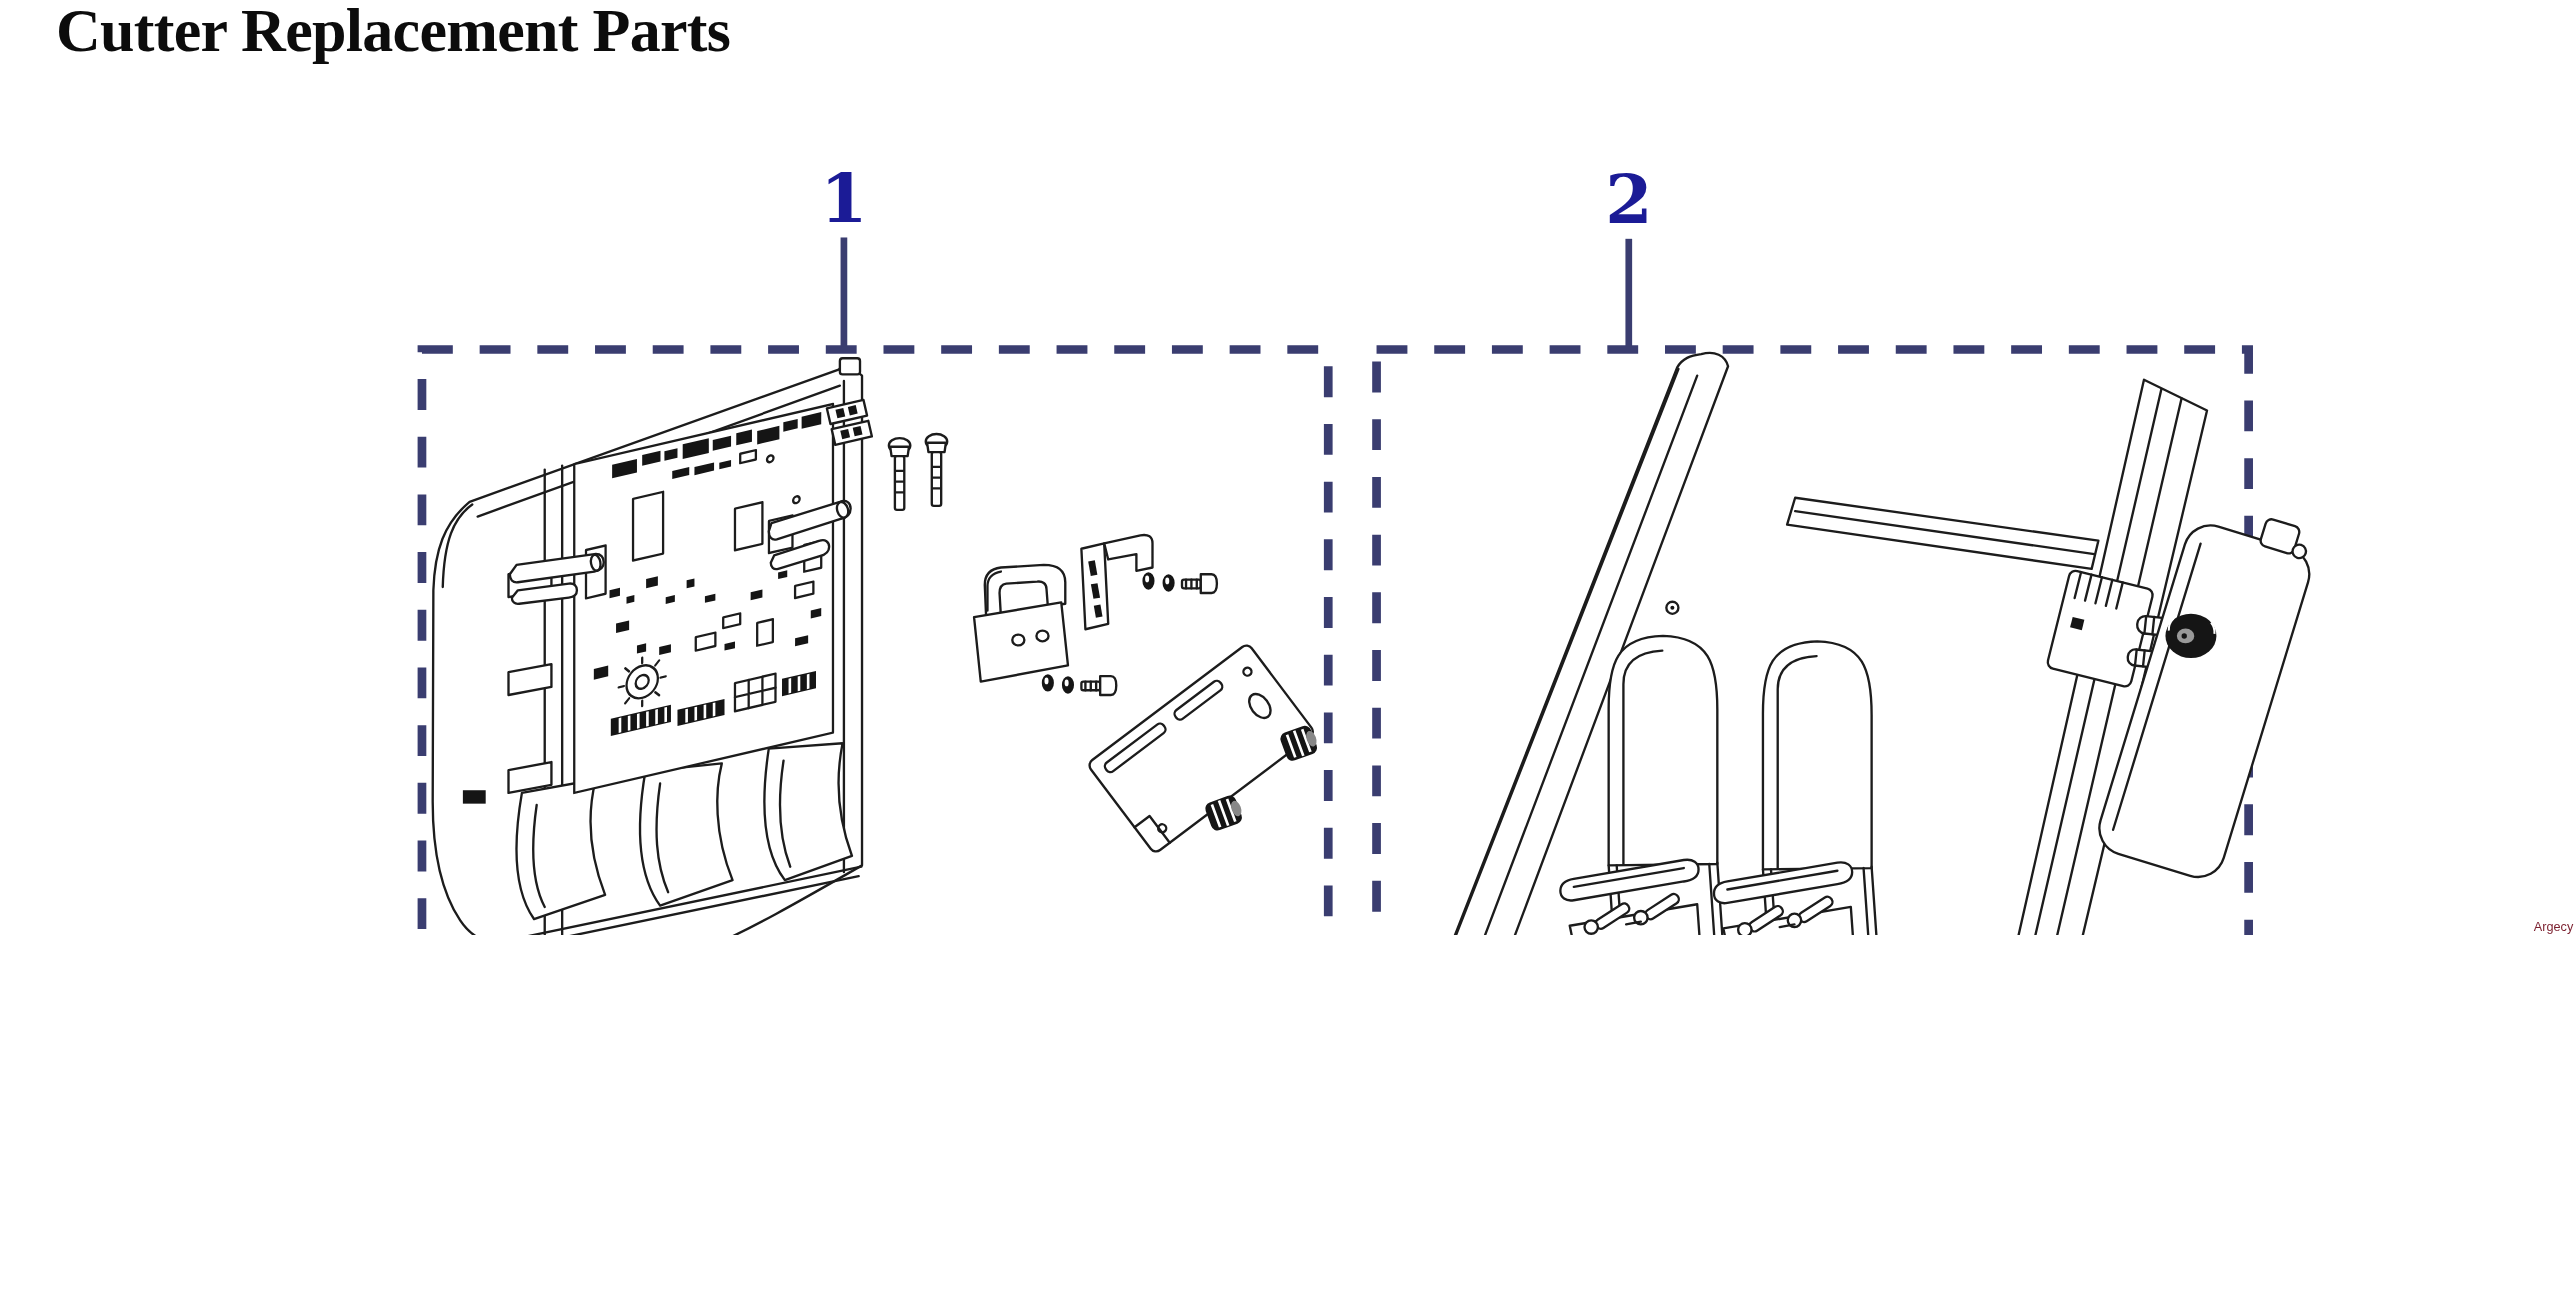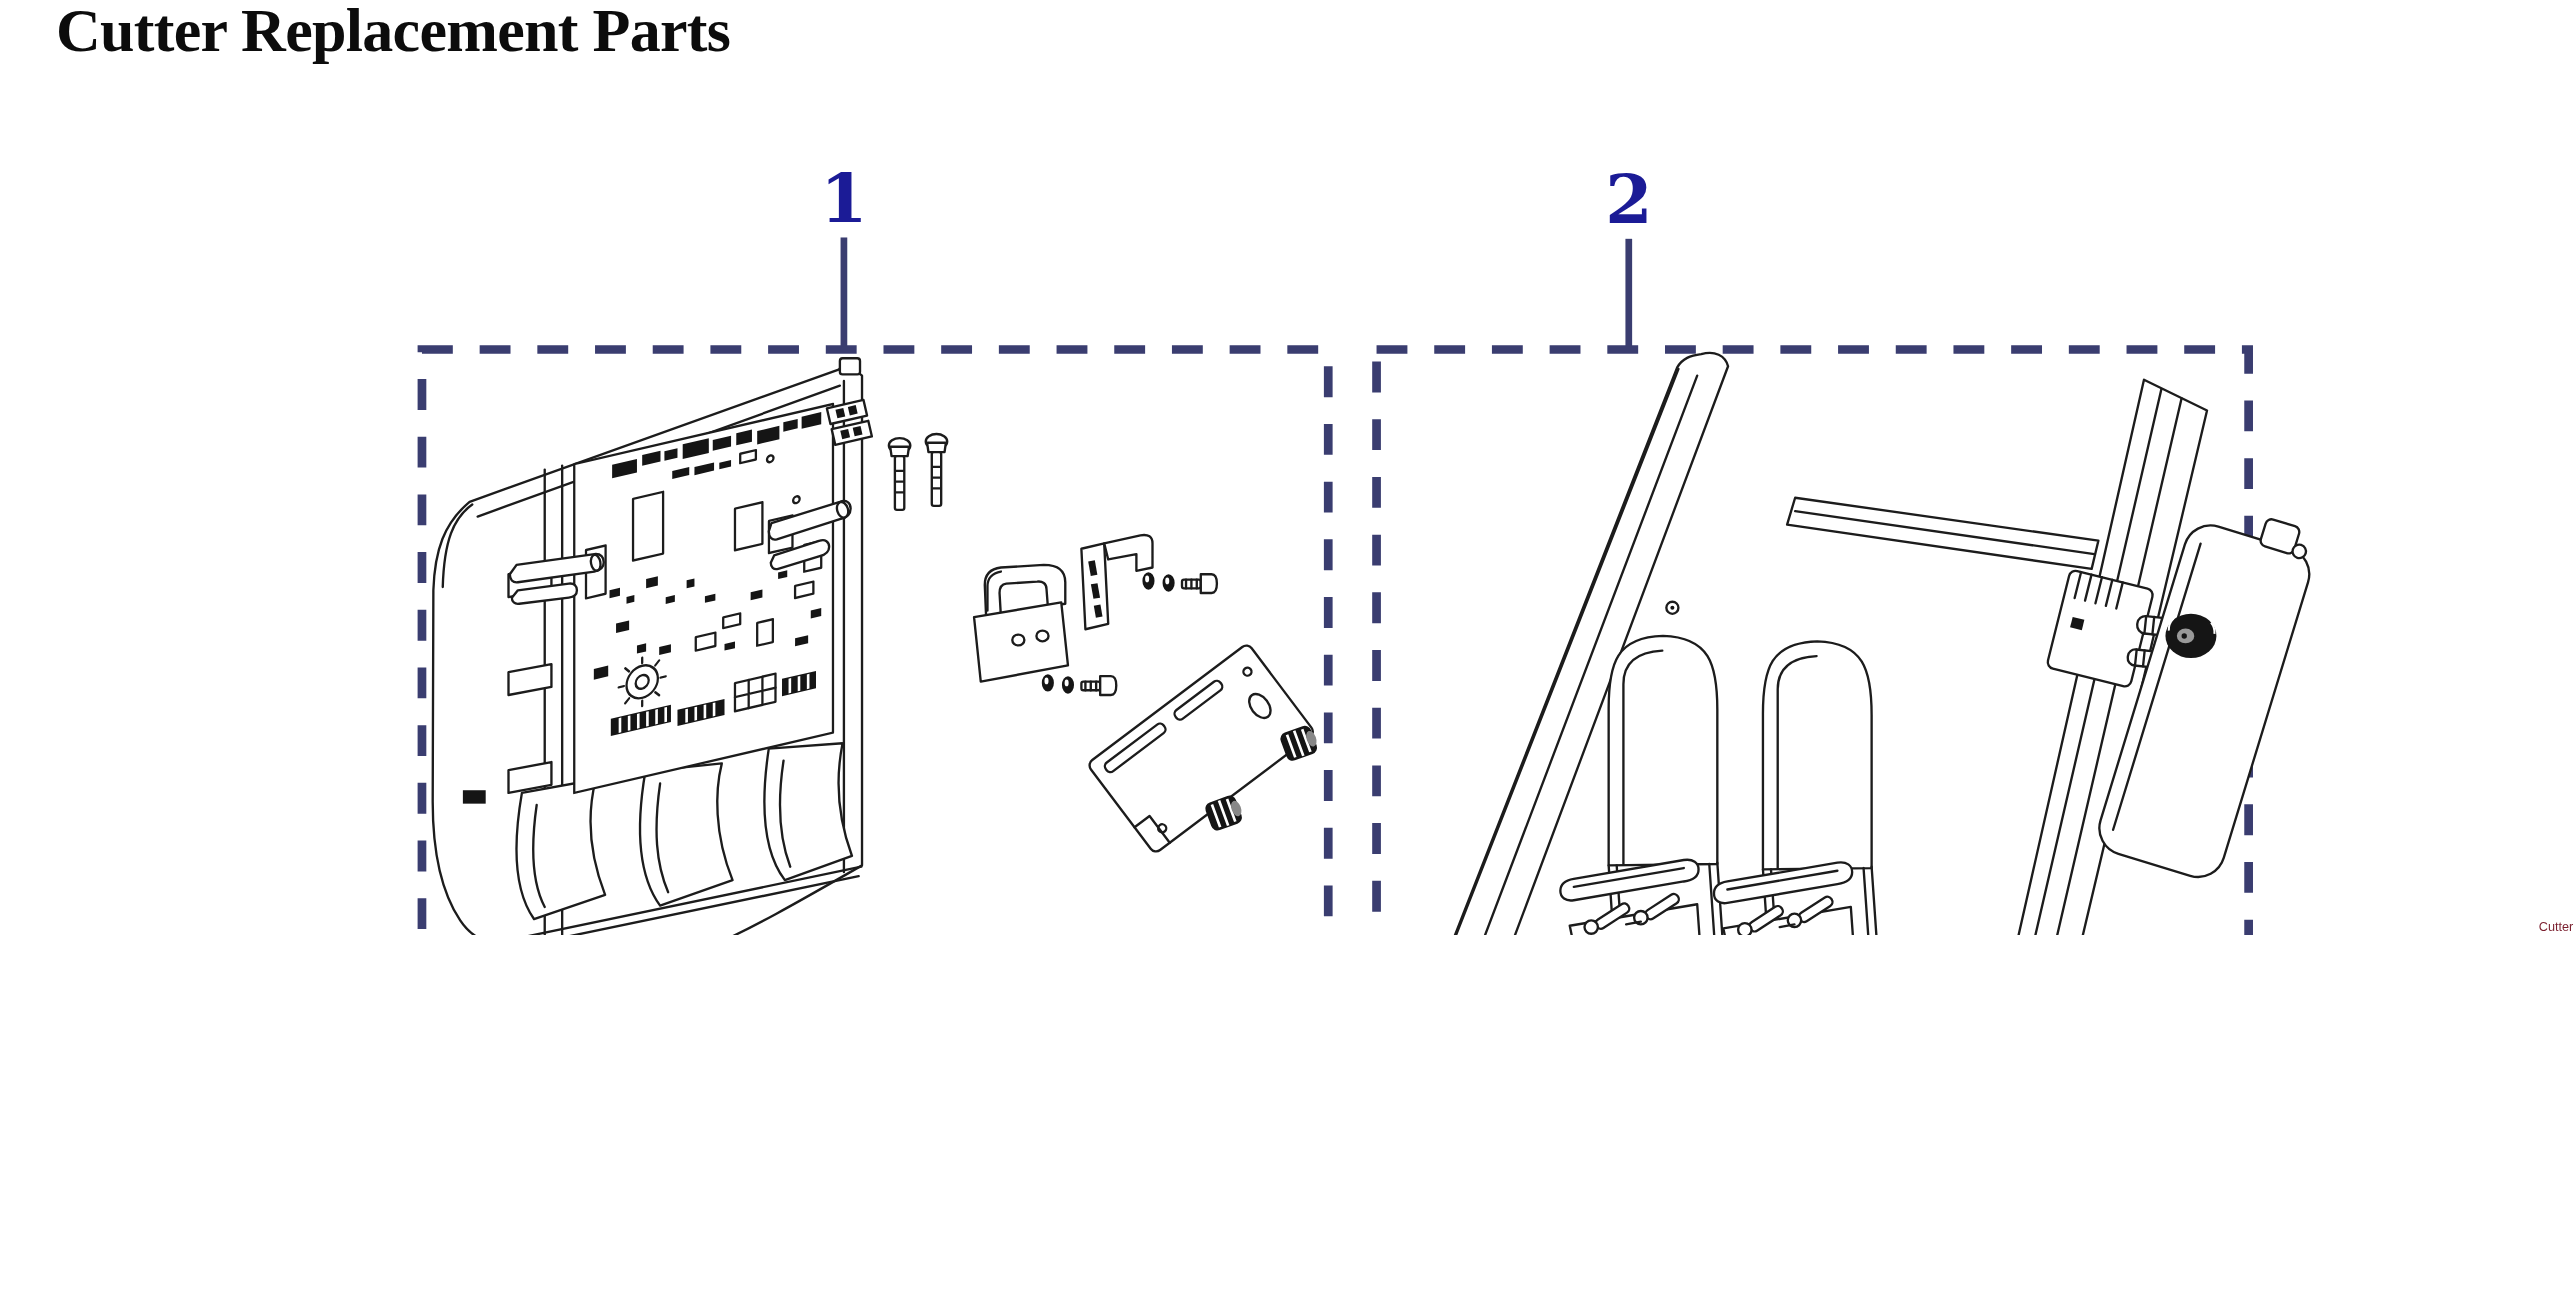--- a/index.html
+++ b/index.html
@@ -313,16 +313,16 @@
       </g>
     </g>
   </svg>
 
   <div class="page-title">Cutter Replacement Parts</div>
 
   <div class="grp-label grp-label-1">1</div>
 
   <div class="grp-label grp-label-2">2</div>
 
-  <div class="watermark">Cutter</div>
+  <div class="watermark">Argecy</div>
 
 </div>
 
 
 </body></html>

